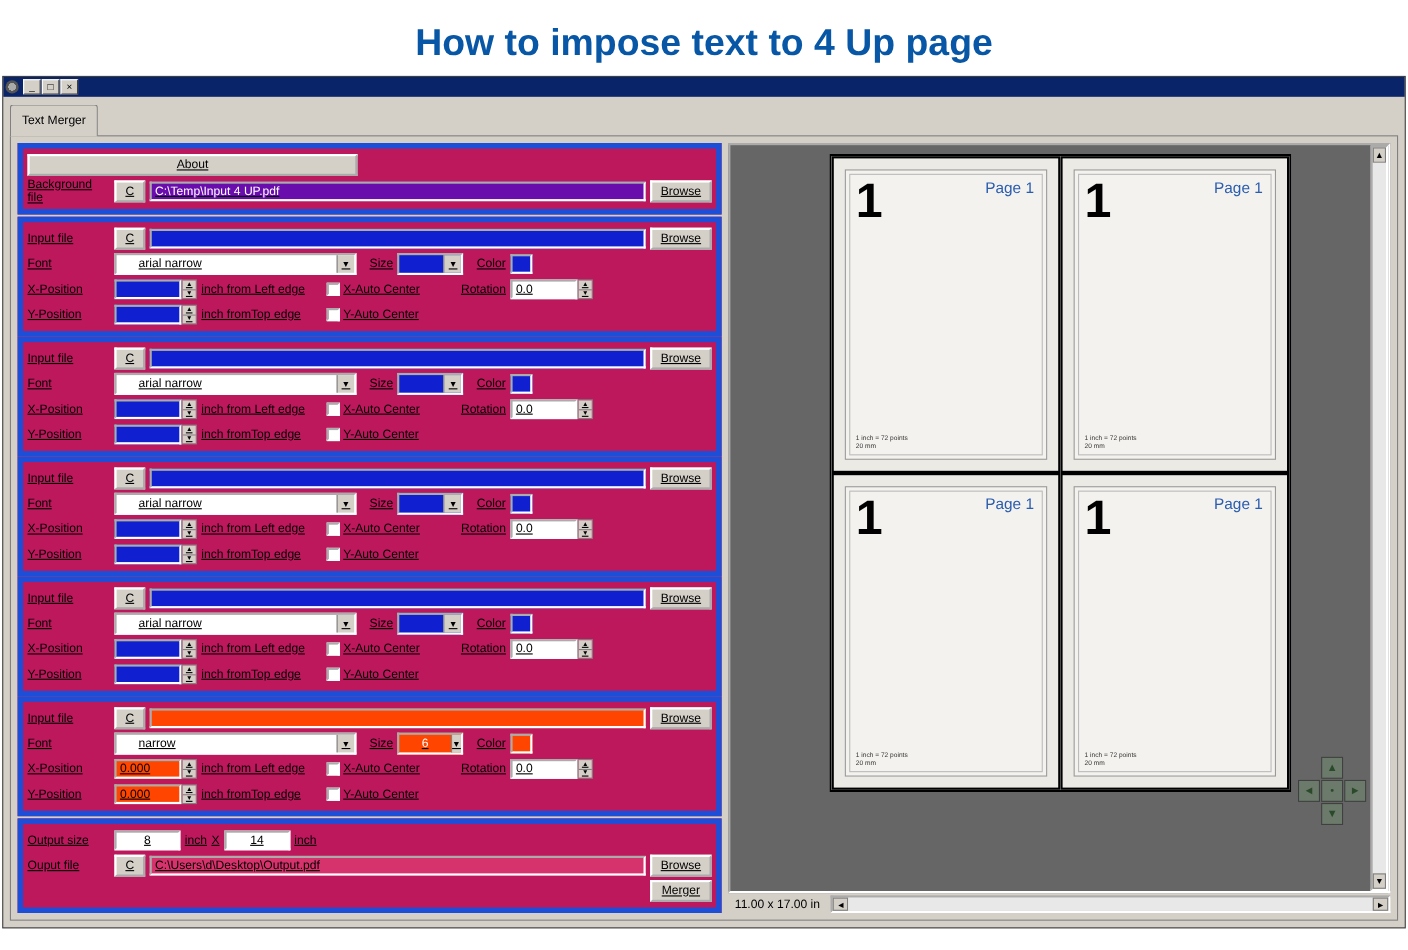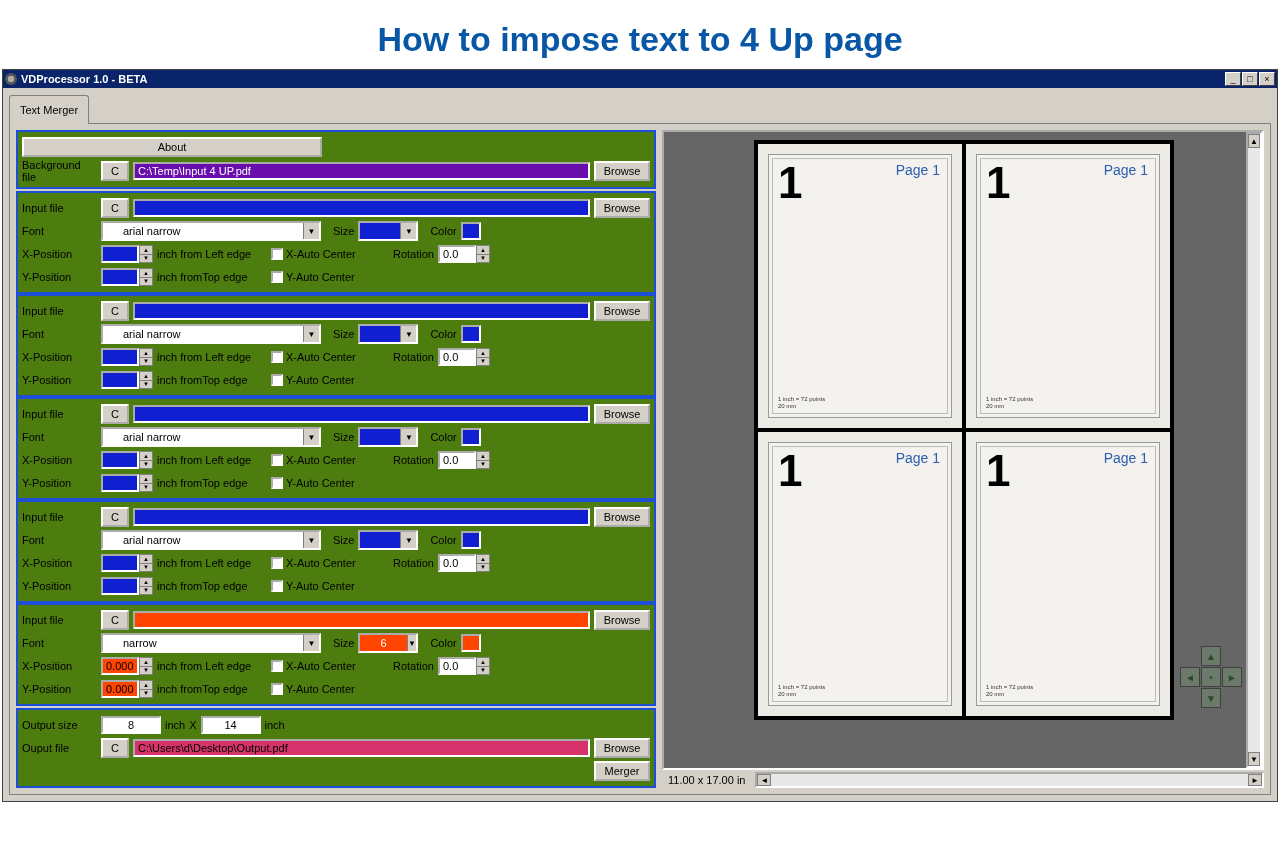--- a/index.html
+++ b/index.html
@@ -9,40 +9,40 @@
 .titlebar { background: #0a246a; color: #fff; height: 18px; display: flex; align-items: center; padding: 0 2px; }
 .titlebar .gear { width: 12px; height: 12px; background: radial-gradient(circle, #aaa 40%, #555 42%); border-radius: 50%; margin-right: 4px; }
 .titlebar .title { flex: 1; font-size: 11px; font-weight: bold; }
 .titlebar .winbtns { display: flex; gap: 1px; }
 .titlebar .winbtn { width: 16px; height: 14px; background: #d4d0c8; border: 1px solid #fff; border-right-color: #404040; border-bottom-color: #404040; font-size: 9px; display: flex; align-items: center; justify-content: center; color: #000; cursor: default; }
 .tabstrip { display: flex; padding: 6px 6px 0; }
 .tab { background: #d4d0c8; border: 1px solid #808080; border-bottom: none; padding: 8px 10px; font-size: 11px; border-top-left-radius: 3px; border-top-right-radius: 3px; position: relative; top: 1px; }
 .main-panel { margin: 0 6px 6px; border: 1px solid #808080; background: #d4d0c8; display: flex; padding: 6px; gap: 6px; }
 .left { flex: 0 0 640px; display: flex; flex-direction: column; gap: 2px; }
 .right { flex: 1; display: flex; flex-direction: column; position: relative; }
-.group { border: 2px solid #1d4ed8; background: #4d7c0f; padding: 3px 4px; }
+.group { border: 5px solid #1d4ed8; background: #be185d; padding: 3px 4px; text-decoration: underline; }
 .row { display: flex; align-items: center; gap: 4px; min-height: 22px; margin: 1px 0; }
 .lbl { width: 75px; font-size: 11px; }
 .lbl2 { font-size: 11px; }
 .btn { background: #d4d0c8; border: 2px outset #fff; padding: 2px 6px; font-size: 11px; cursor: default; height: 20px; display: inline-flex; align-items: center; justify-content: center; }
 .btn.about { width: 300px; }
 .btn.c { width: 28px; justify-content: center; }
 .btn.browse { width: 56px; }
 .btn.proceed { width: 56px; }
 .fieldbox { height: 18px; border: 2px inset #fff; display: flex; align-items: center; padding: 0 3px; font-size: 11px; overflow: hidden; white-space: nowrap; }
 .fieldbox.purple { background: #6a0dad; color: #fff; }
 .fieldbox.blue { background: #1020d0; color: #fff; }
 .fieldbox.orange { background: #ff4500; color: #000; }
 .fieldbox.pink { background: #d6336c; color: #000; }
 .fieldbox.white { background: #fff; color: #000; }
 .combo { height: 20px; border: 2px inset #fff; background: #fff; display: flex; align-items: center; position: relative; }
 .combo .combotext { flex: 1; padding: 0 20px; font-size: 11px; }
 .combo .drop { width: 16px; height: 100%; background: #d4d0c8; border-left: 1px solid #808080; display: flex; align-items: center; justify-content: center; font-size: 8px; }
 .spinner { display: flex; height: 18px; }
-.spinner .spinbox { border: 2px inset #fff; width: 38px; font-size: 11px; padding: 0 3px; display: flex; align-items: center; }
+.spinner .spinbox { border: 2px inset #fff; width: 61px; font-size: 11px; padding: 0 3px; display: flex; align-items: center; }
 .spinner .spbtns { display: flex; flex-direction: column; width: 14px; border: 1px solid #808080; }
 .spinner .sp { flex: 1; background: #d4d0c8; font-size: 6px; display: flex; align-items: center; justify-content: center; border-bottom: 1px solid #808080; }
 .spinner .sp:last-child { border-bottom: none; }
 .colorbox { width: 20px; height: 18px; border: 2px inset #fff; }
 .chk { width: 12px; height: 12px; border: 2px inset #fff; background: #fff; display: inline-block; margin-right: 3px; }
 .chkwrap { display: inline-flex; align-items: center; font-size: 11px; width: 110px; }
 .input-file-row { display: flex; align-items: center; gap: 4px; }
 .input-file-row .file-field { flex: 1; }
 .browse-col { margin-left: auto; }
 .preview-frame { border: 2px inset #fff; background: #666; flex: 1; position: relative; overflow: hidden; }
@@ -73,21 +73,20 @@
 .w60 { width: 60px; }
 </style>
 </head>
 <body>
 
 <div class="page-heading">How to impose text to 4 Up page</div>
 
 <div class="window">
   <div class="titlebar">
     <span class="gear"></span>
-    <span class="title">VDProcessor 1.0 - BETA</span>
     <div class="winbtns">
       <div class="winbtn">_</div>
       <div class="winbtn">□</div>
       <div class="winbtn">×</div>
     </div>
   </div>
 
   <div class="tabstrip">
     <div class="tab">Text Merger</div>
   </div>

